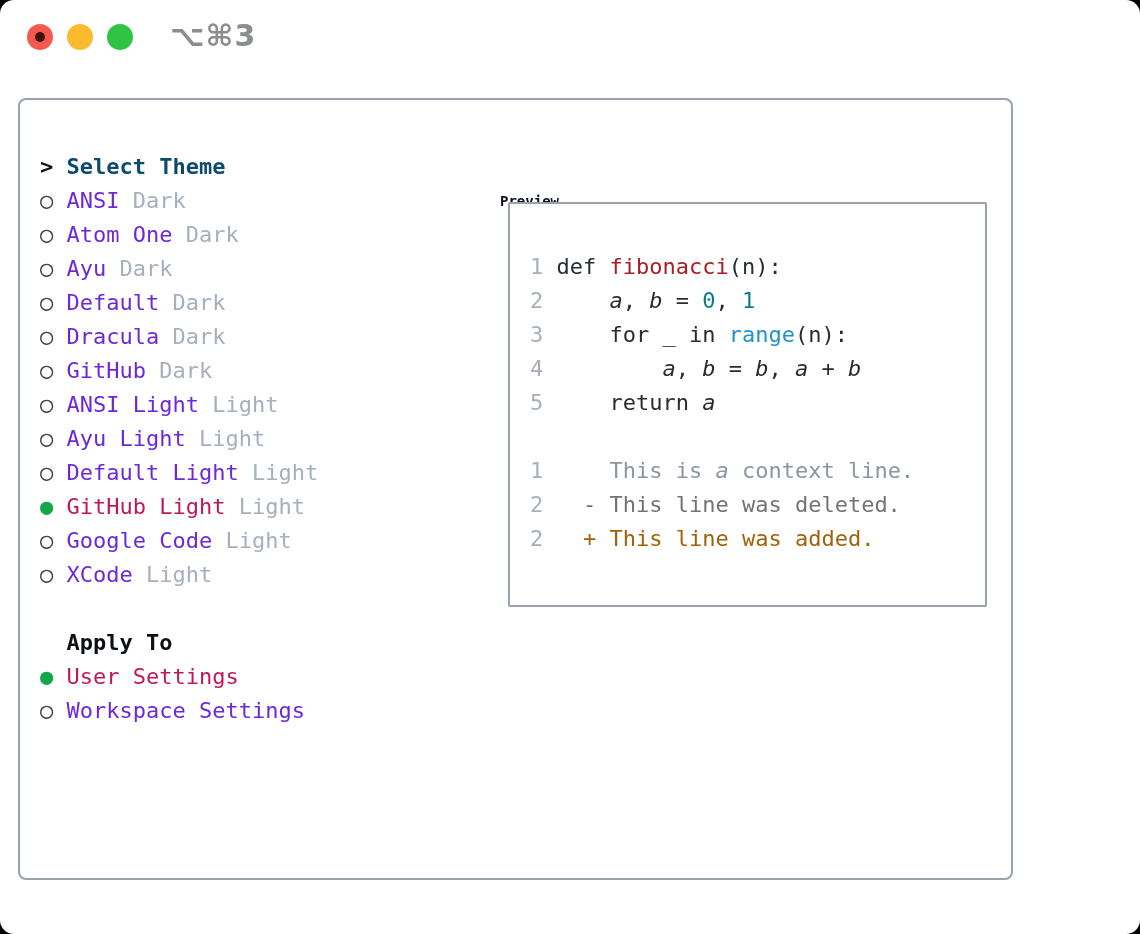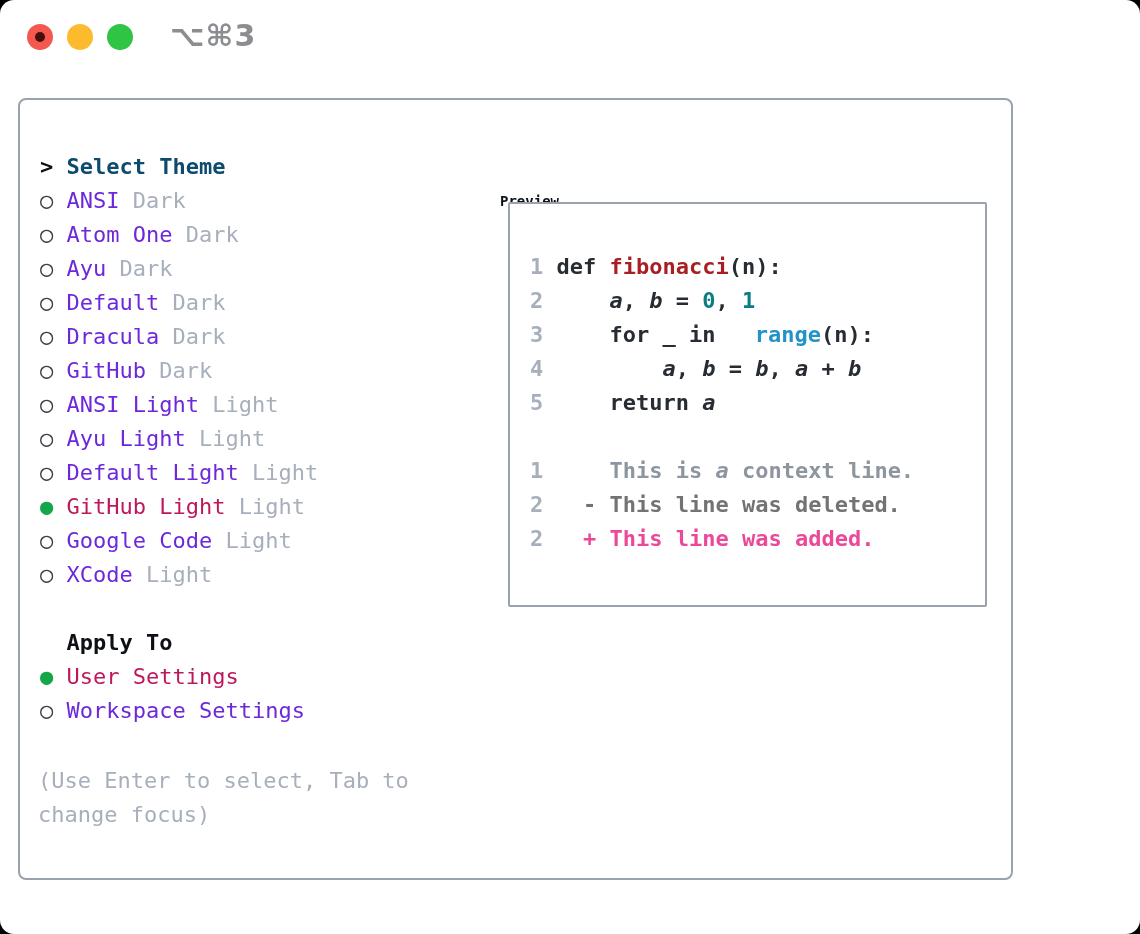--- a/index.html
+++ b/index.html
@@ -58,51 +58,50 @@
     position:absolute;left:480px;top:50px;
     font-size:14px;line-height:34px;font-weight:bold;color:#0d1117;margin-top:34px;
   }
   .preview-box{
     position:absolute;left:488px;top:102px;width:479px;height:405px;
     border:2px solid #9aa2ad;border-radius:2px;background:#fff;
     box-sizing:border-box;
   }
   .code{
     position:absolute;left:20px;top:46px;
-    font-size:22px;line-height:34px;white-space:pre;font-weight:bold;
+    font-size:22px;line-height:34px;white-space:pre;
   }
   .t-num{color:#a7afbc;}
   .t-code{color:#272c33;}
   .t-func{color:#a81e22;}
   .t-var{color:#272c33;font-style:italic;}
   .t-numlit{color:#0c7d85;}
-  .t-builtin{color:#2292c7;margin-left:26px;}
+  .t-builtin{color:#2292c7;}
   .t-ctx{color:#8d95a0;}
   .t-ctxvar{color:#8d95a0;font-style:italic;}
   .t-del{color:#737373;}
-  .t-add{color:#ec4899;}
+  .t-add{color:#a16207;}
 </style>
 </head>
 <body>
 
 <div class="window">
 
   <div class="titlebar">
     <div class="tl tl-red"></div>
     <div class="tl tl-yellow"></div>
     <div class="tl tl-green"></div>
     <div class="win-title">⌥⌘3</div>
   </div>
 
   <div class="panel">
     <div class="panel-inner">
 
       <div class="picker" id="picker"><div class="line hdr"><span class="marker">&gt; </span><span class="name">Select Theme</span></div><div class="line "><span class="marker">○ </span><span class="name">ANSI</span><span class="tag"> Dark</span></div><div class="line "><span class="marker">○ </span><span class="name">Atom One</span><span class="tag"> Dark</span></div><div class="line "><span class="marker">○ </span><span class="name">Ayu</span><span class="tag"> Dark</span></div><div class="line "><span class="marker">○ </span><span class="name">Default</span><span class="tag"> Dark</span></div><div class="line "><span class="marker">○ </span><span class="name">Dracula</span><span class="tag"> Dark</span></div><div class="line "><span class="marker">○ </span><span class="name">GitHub</span><span class="tag"> Dark</span></div><div class="line "><span class="marker">○ </span><span class="name">ANSI Light</span><span class="tag"> Light</span></div><div class="line "><span class="marker">○ </span><span class="name">Ayu Light</span><span class="tag"> Light</span></div><div class="line "><span class="marker">○ </span><span class="name">Default Light</span><span class="tag"> Light</span></div><div class="line sel"><span class="marker">● </span><span class="name">GitHub Light</span><span class="tag"> Light</span></div><div class="line "><span class="marker">○ </span><span class="name">Google Code</span><span class="tag"> Light</span></div><div class="line "><span class="marker">○ </span><span class="name">XCode</span><span class="tag"> Light</span></div><div class="spacer"></div><div class="line subhdr"><span class="marker">  </span><span class="name">Apply To</span></div><div class="line sel"><span class="marker">● </span><span class="name">User Settings</span></div><div class="line "><span class="marker">○ </span><span class="name">Workspace Settings</span></div></div>
 
-      <div class="hint">(Use Enter to select, Tab to change focus)</div>
 
       <div class="preview-title">Preview</div>
 
       <div class="preview-box">
         <div class="code" id="code"><div class="line"><span class="t-num">1</span><span class="t-code"> def </span><span class="t-func">fibonacci</span><span class="t-code">(n):</span></div><div class="line"><span class="t-num">2</span><span class="t-code">     </span><span class="t-var">a</span><span class="t-code">, </span><span class="t-var">b</span><span class="t-code"> = </span><span class="t-numlit">0</span><span class="t-code">, </span><span class="t-numlit">1</span></div><div class="line"><span class="t-num">3</span><span class="t-code">     for _ in </span><span class="t-builtin">range</span><span class="t-code">(n):</span></div><div class="line"><span class="t-num">4</span><span class="t-code">         </span><span class="t-var">a</span><span class="t-code">, </span><span class="t-var">b</span><span class="t-code"> = </span><span class="t-var">b</span><span class="t-code">, </span><span class="t-var">a</span><span class="t-code"> + </span><span class="t-var">b</span></div><div class="line"><span class="t-num">5</span><span class="t-code">     return </span><span class="t-var">a</span></div><div class="line"><span class="t-code"> </span></div><div class="line"><span class="t-num">1</span><span class="t-ctx">     This is </span><span class="t-ctxvar">a</span><span class="t-ctx"> context line.</span></div><div class="line"><span class="t-num">2</span><span class="t-del">   - This line was deleted.</span></div><div class="line"><span class="t-num">2</span><span class="t-add">   + This line was added.</span></div></div>
       </div>
 
     </div>
   </div>
 

